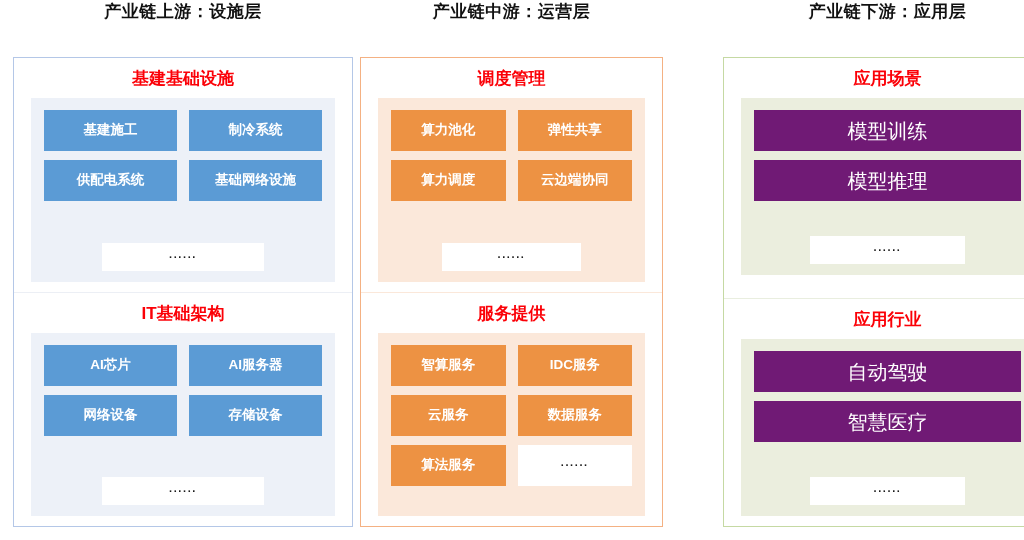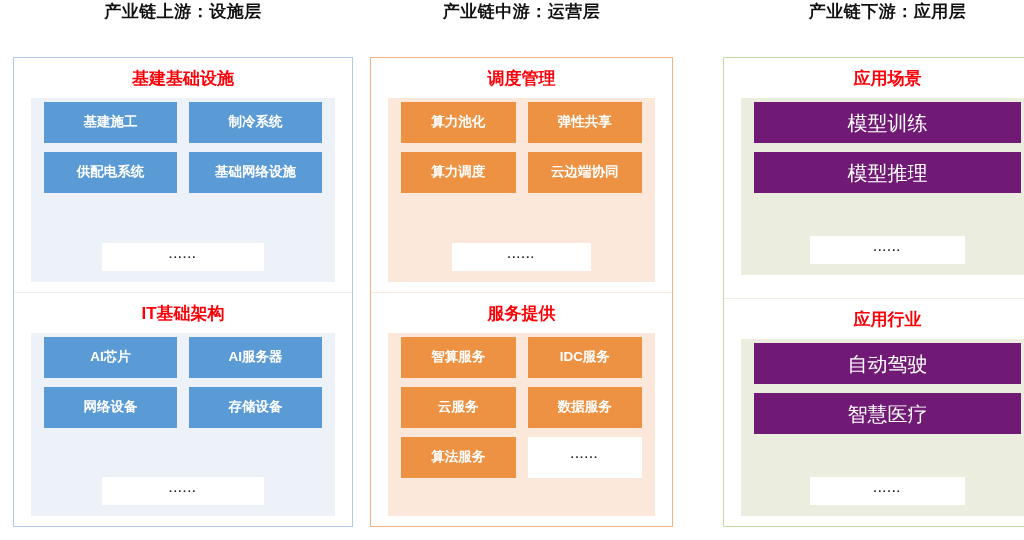--- a/index.html
+++ b/index.html
@@ -34,21 +34,21 @@
   .panel.green .section.second{border-top-color:#e9eedf;}
 
   .sec-title{
     text-align:center;color:#fb0007;font-weight:bold;
     font-size:17px;line-height:20px;
     padding-top:11px;padding-bottom:9px;flex:0 0 auto;
   }
 
   .tint{
     flex:1 1 auto;background:#edf1f8;
-    padding:4px 13px 11px 13px;box-sizing:border-box;
+    padding:12px 13px 11px 13px;box-sizing:border-box;
     display:flex;flex-direction:column;min-height:0;
     margin-bottom:10px;
   }
   .panel.orange .tint{background:#fbe8da;}
   .panel.green  .tint{background:#ebeede;}
 
   .grid{
     display:grid;grid-template-columns:1fr 1fr;
     gap:9px 12px;flex:1 1 auto;align-content:start;
   }
@@ -70,21 +70,21 @@
   .dots{
     background:#ffffff;height:28px;width:58%;
     display:flex;align-items:center;justify-content:center;
     color:#1a1a1a;font-size:11px;letter-spacing:1px;
     font-weight:bold;box-sizing:border-box;
   }
   .grid .dots{width:100%;height:41px;}
 
   
   #col-up{left:13px;width:340px;}
-  #col-mid{left:370px;width:303px;}
+  #col-mid{left:360px;width:303px;}
   #col-down{left:723px;width:329px;}
 </style>
 </head>
 <body>
 
 <div id="stage">
 
   <div class="column" id="col-up">
     <div class="col-head">产业链上游：设施层</div>
     <div class="panel blue">

